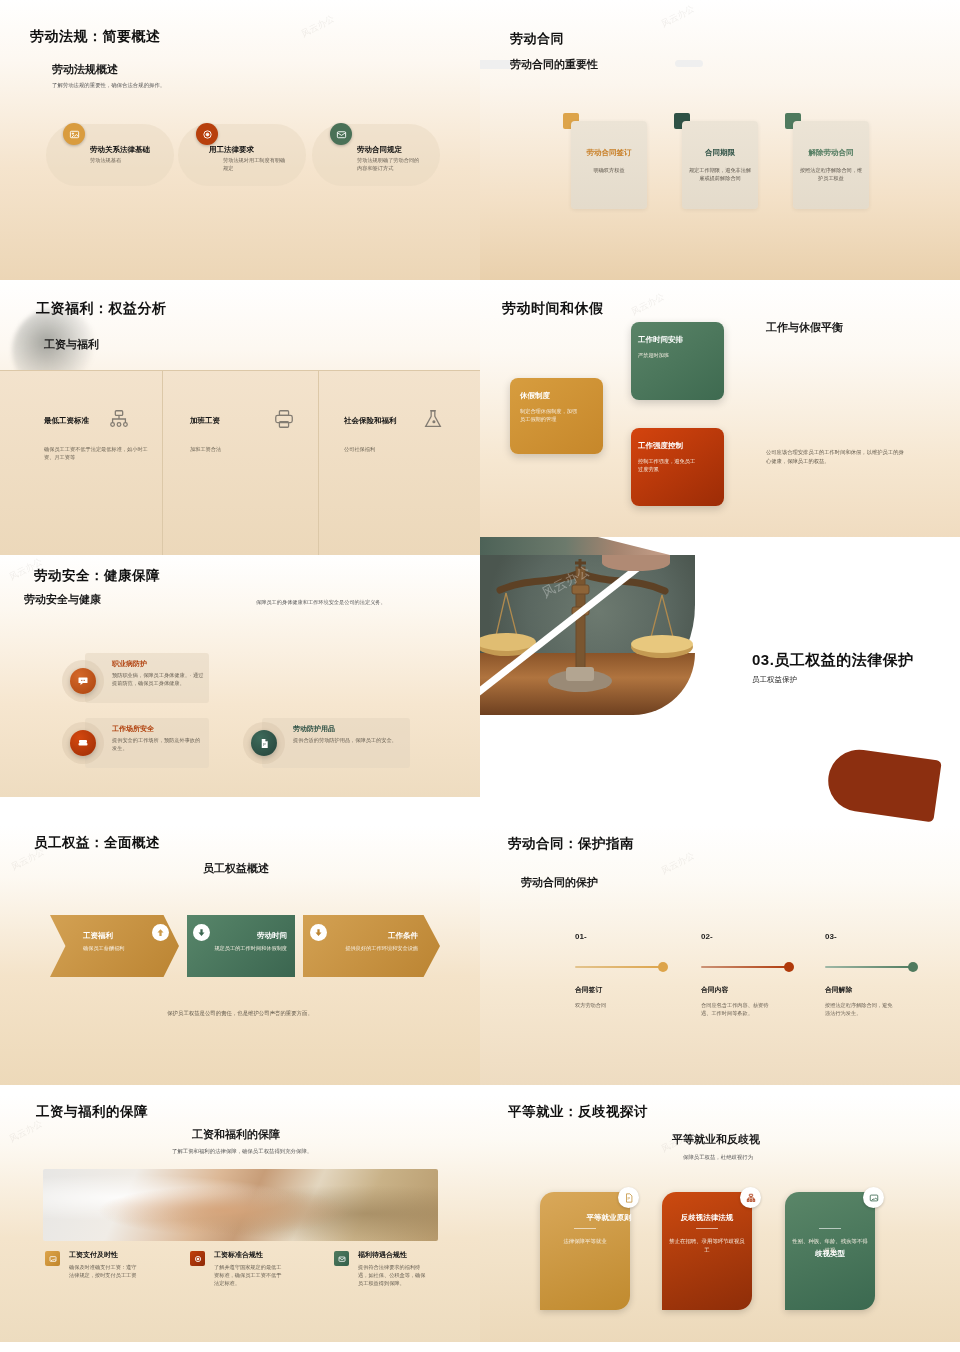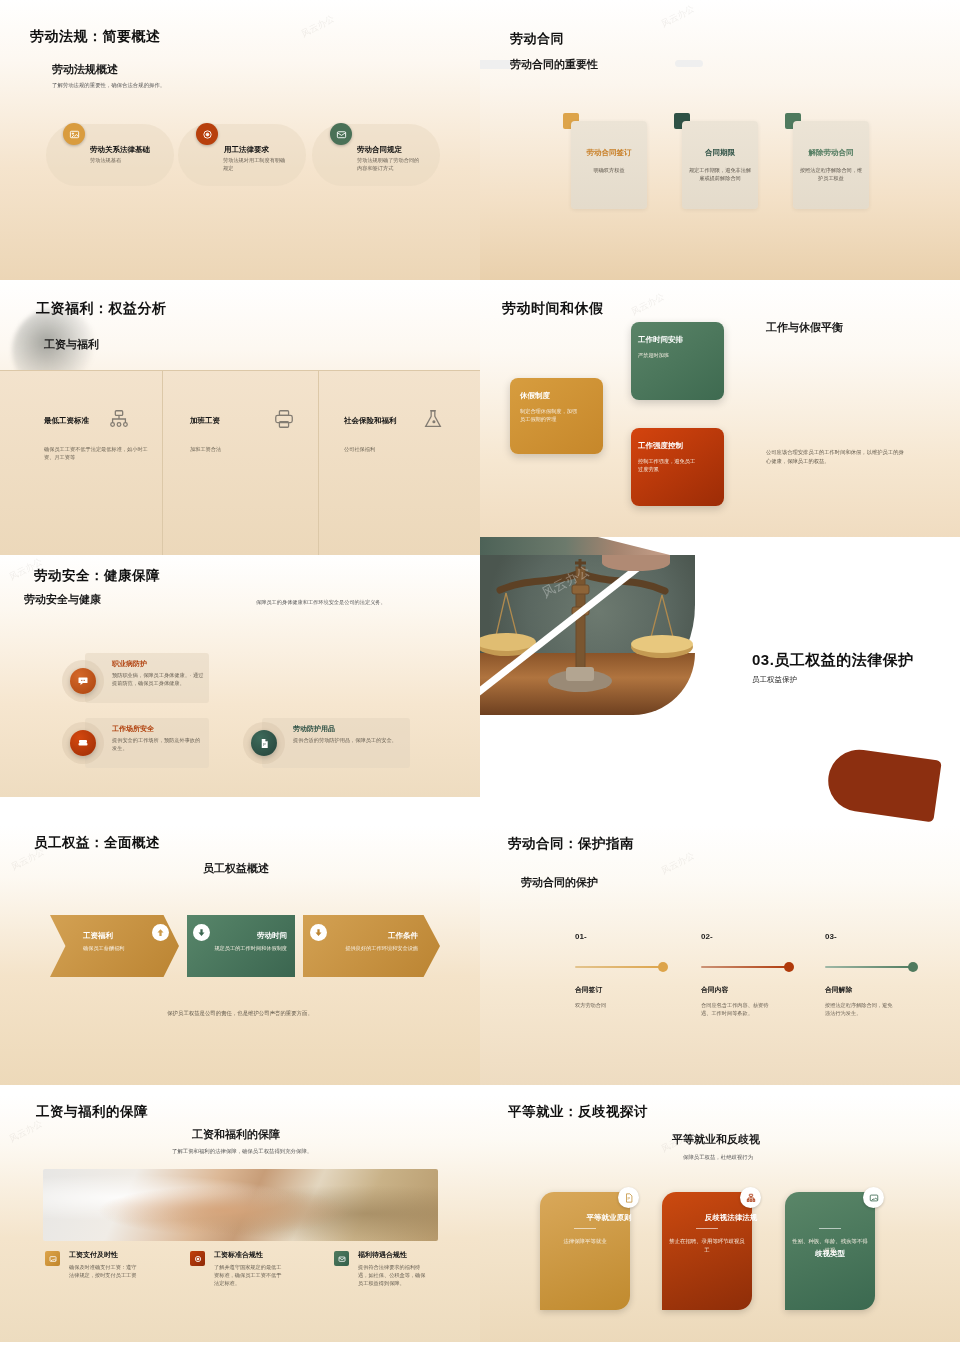--- a/index.html
+++ b/index.html
@@ -117,21 +117,21 @@
       <div class="c-h" style="left:90px;top:145px;">劳动关系法律基础</div>
       <div class="c-d" style="left:90px;top:157px;">劳动法规基石</div>
 
       <div class="pill" style="left:178px;top:124px;width:128px;height:62px;"></div>
       <div class="cicon" style="left:196px;top:123px;background:#b8400d;">
           <svg width="11" height="11" viewBox="0 0 24 24" fill="none" stroke="#fff" stroke-width="2">
             <circle cx="12" cy="12" r="8"></circle>
             <circle cx="12" cy="12" r="3" fill="#fff"></circle>
           </svg>
         </div>
-      <div class="c-h" style="left:224px;top:145px;">用工法律要求</div>
+      <div class="c-h" style="left:209px;top:145px;">用工法律要求</div>
       <div class="c-d" style="left:223px;top:157px;">劳动法规对用工制度有明确规定</div>
 
       <div class="pill" style="left:312px;top:124px;width:128px;height:62px;"></div>
       <div class="cicon" style="left:330px;top:123px;background:#4a7157;">
           <svg width="11" height="11" viewBox="0 0 24 24" fill="none" stroke="#fff" stroke-width="2">
             <rect x="3" y="6" width="18" height="13" rx="2"></rect>
             <path d="M3 8l9 6 9-6"></path>
           </svg>
         </div>
       <div class="c-h" style="left:357px;top:145px;">劳动合同规定</div>
@@ -443,21 +443,21 @@
       <div class="s10card" style="left:182px;top:97px;background:linear-gradient(160deg,#cc4a10 0%,#8e2d08 100%);border-radius:14px 0 14px 0;"></div>
       <div class="s10ic" style="left:260px;top:92px;">
           <svg width="10" height="10" viewBox="0 0 24 24" fill="none" stroke="#a8320a" stroke-width="2">
             <rect x="8" y="3" width="8" height="5" rx="1"></rect>
             <path d="M12 8v4M5 16v-4h14v4"></path>
             <rect x="3" y="16" width="4" height="4"></rect>
             <rect x="10" y="16" width="4" height="4"></rect>
             <rect x="17" y="16" width="4" height="4"></rect>
           </svg>
         </div>
-      <div class="s10t" style="left:182px;top:118px;padding-left:24px;">反歧视法律法规</div>
+      <div class="s10t" style="left:182px;top:118px;">反歧视法律法规</div>
       <div class="s10rule" style="left:216px;top:133px;"></div>
       <div class="s10d" style="left:187px;top:142px;">禁止在招聘、录用等环节歧视员工</div>
 
       <div class="s10card" style="left:305px;top:97px;background:linear-gradient(160deg,#5a8668 0%,#3b6950 100%);border-radius:14px 0 14px 0;"></div>
       <div class="s10ic" style="left:383px;top:92px;">
           <svg width="10" height="10" viewBox="0 0 24 24" fill="none" stroke="#3b6950" stroke-width="2">
             <rect x="3" y="5" width="18" height="14" rx="2"></rect>
             <path d="M21 17l-5-5-4 4-2-2-4 4"></path>
           </svg>
         </div>

